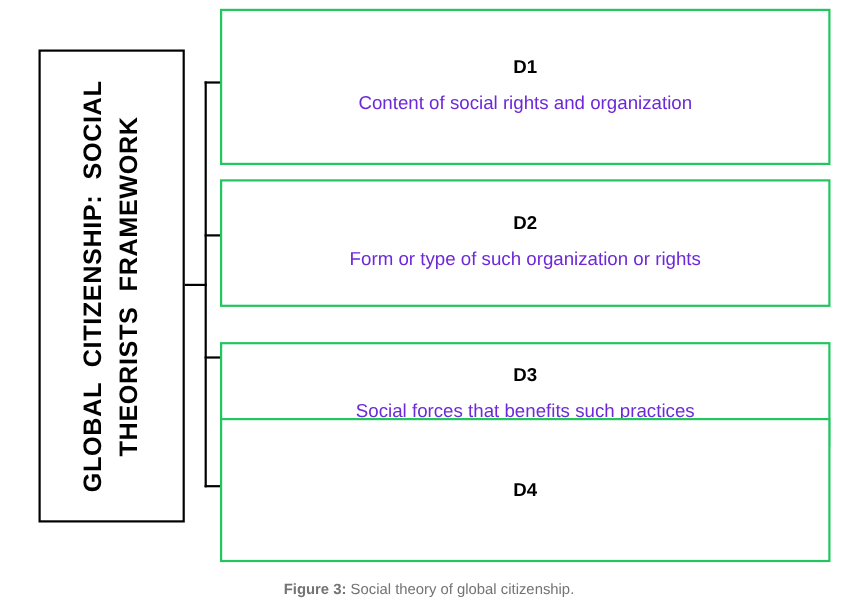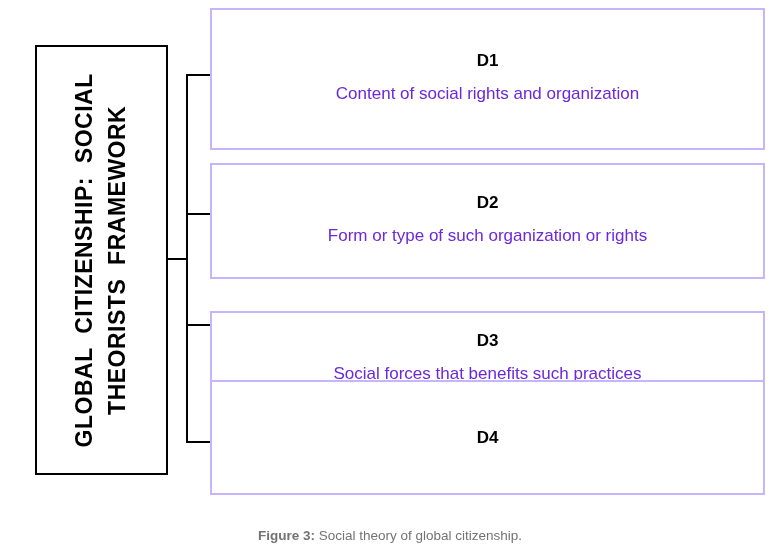--- a/index.html
+++ b/index.html
@@ -46,23 +46,23 @@
 
   
   .line {
     position: absolute;
     background: #000000;
   }
 
   
   .dbox {
     position: absolute;
-    left: 210px;
+    left: 200px;
     width: 555px;
-    border: 2px solid #c4b5fd;
+    border: 2px solid #22c55e;
     box-sizing: border-box;
     background: #ffffff;
     display: flex;
     flex-direction: column;
     align-items: center;
     justify-content: center;
     gap: 10px;
     padding: 8px 30px;
     text-align: center;
   }
@@ -118,21 +118,21 @@
   <div class="dbox" style="top:163px; height:116px;">
     <div class="dbox-title">D2</div>
     <div class="dbox-text">Form or type of such organization or rights</div>
   </div>
 
   <div class="dbox" style="top:278px; height:95px;margin-top:33px;">
     <div class="dbox-title">D3</div>
     <div class="dbox-text">Social forces that benefits such practices</div>
   </div>
 
-  <div class="dbox" style="top:380px; height:115px; gap:19px;">
+  <div class="dbox" style="top:380px; height:131px; gap:19px;">
     <div class="dbox-title">D4</div>
   </div>
 
   <div class="caption">
     <span class="cap-label">Figure 3:</span><span> Social theory of global citizenship.</span>
   </div>
 
 </div>
 
 </body></html>

